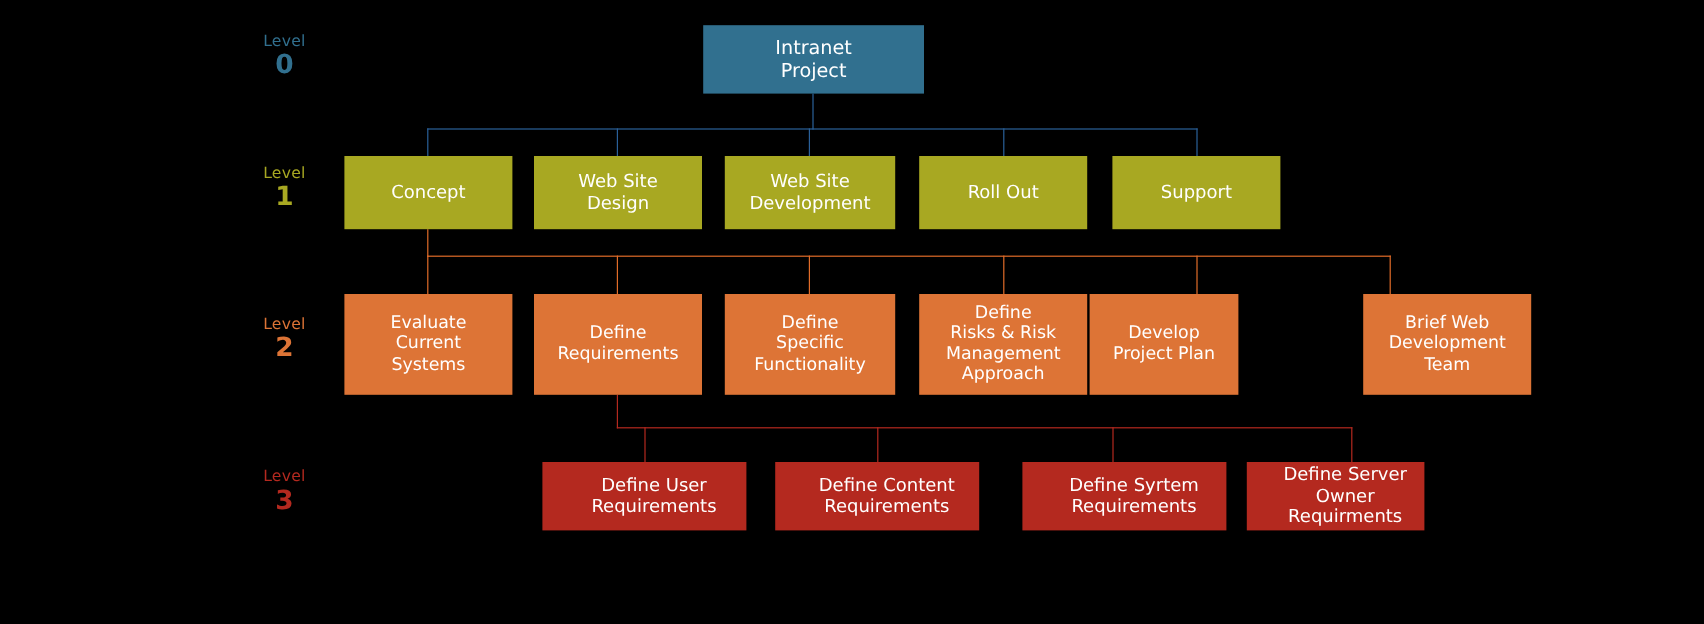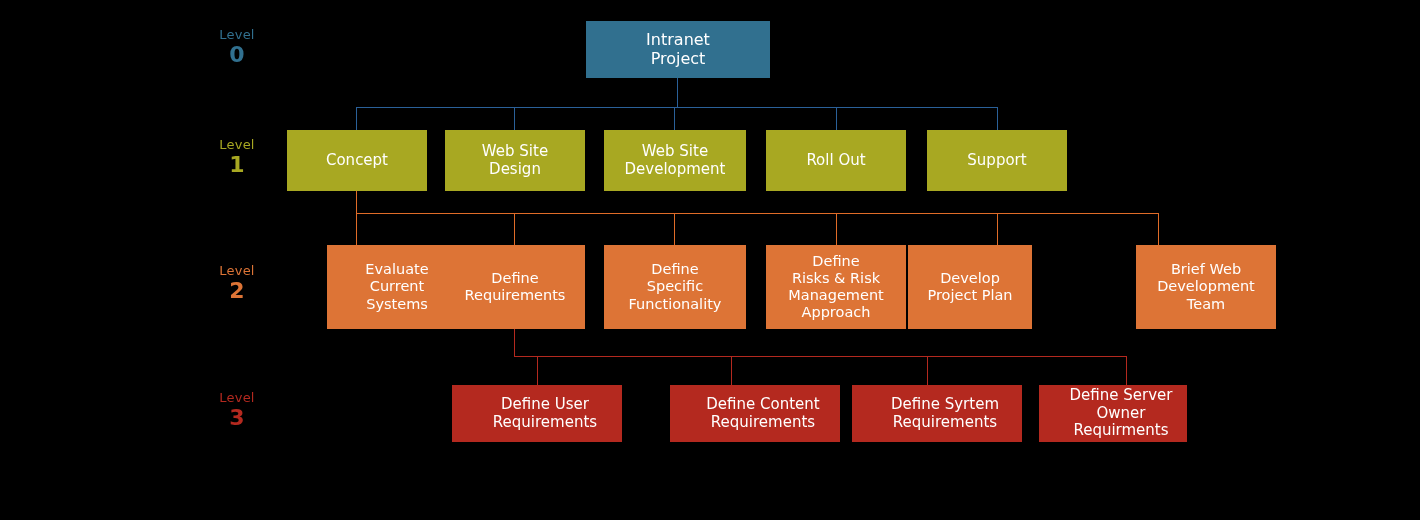--- a/index.html
+++ b/index.html
@@ -142,21 +142,21 @@
   <div class="node lvl1" style="left:445px; top:130px; width:140px; height:61px;">Web Site
 Design</div>
 
   <div class="node lvl1" style="left:604px; top:130px; width:142px; height:61px;">Web Site
 Development</div>
 
   <div class="node lvl1" style="left:766px; top:130px; width:140px; height:61px;">Roll Out</div>
 
   <div class="node lvl1" style="left:927px; top:130px; width:140px; height:61px;">Support</div>
 
-  <div class="node lvl2" style="left:287px; top:245px; width:140px; height:84px;margin-left:40px;">Evaluate
+  <div class="node lvl2" style="left:287px; top:245px; width:140px; height:84px;">Evaluate
 Current
 Systems</div>
 
   <div class="node lvl2" style="left:445px; top:245px; width:140px; height:84px;">Define
 Requirements</div>
 
   <div class="node lvl2" style="left:604px; top:245px; width:142px; height:84px;">Define
 Specific
 Functionality</div>
 
@@ -168,21 +168,21 @@
   <div class="node lvl2" style="left:893px; top:245px; width:124px; height:84px;margin-left:15px;">Develop
 Project Plan</div>
 
   <div class="node lvl2" style="left:1136px; top:245px; width:140px; height:84px;">Brief Web
 Development
 Team</div>
 
   <div class="node lvl3" style="left:452px; top:385px; width:170px; height:57px;">Define User
 Requirements</div>
 
-  <div class="node lvl3" style="left:646px; top:385px; width:170px; height:57px;margin-left:24px;">Define Content
+  <div class="node lvl3" style="left:646px; top:385px; width:170px; height:57px;">Define Content
 Requirements</div>
 
   <div class="node lvl3" style="left:842px; top:385px; width:170px; height:57px;margin-left:10px;">Define Syrtem
 Requirements</div>
 
   <div class="node lvl3 overflow-text" style="left:1039px; top:385px; width:148px; height:57px;">Define Server
 Owner
 Requirments</div>
 
 

